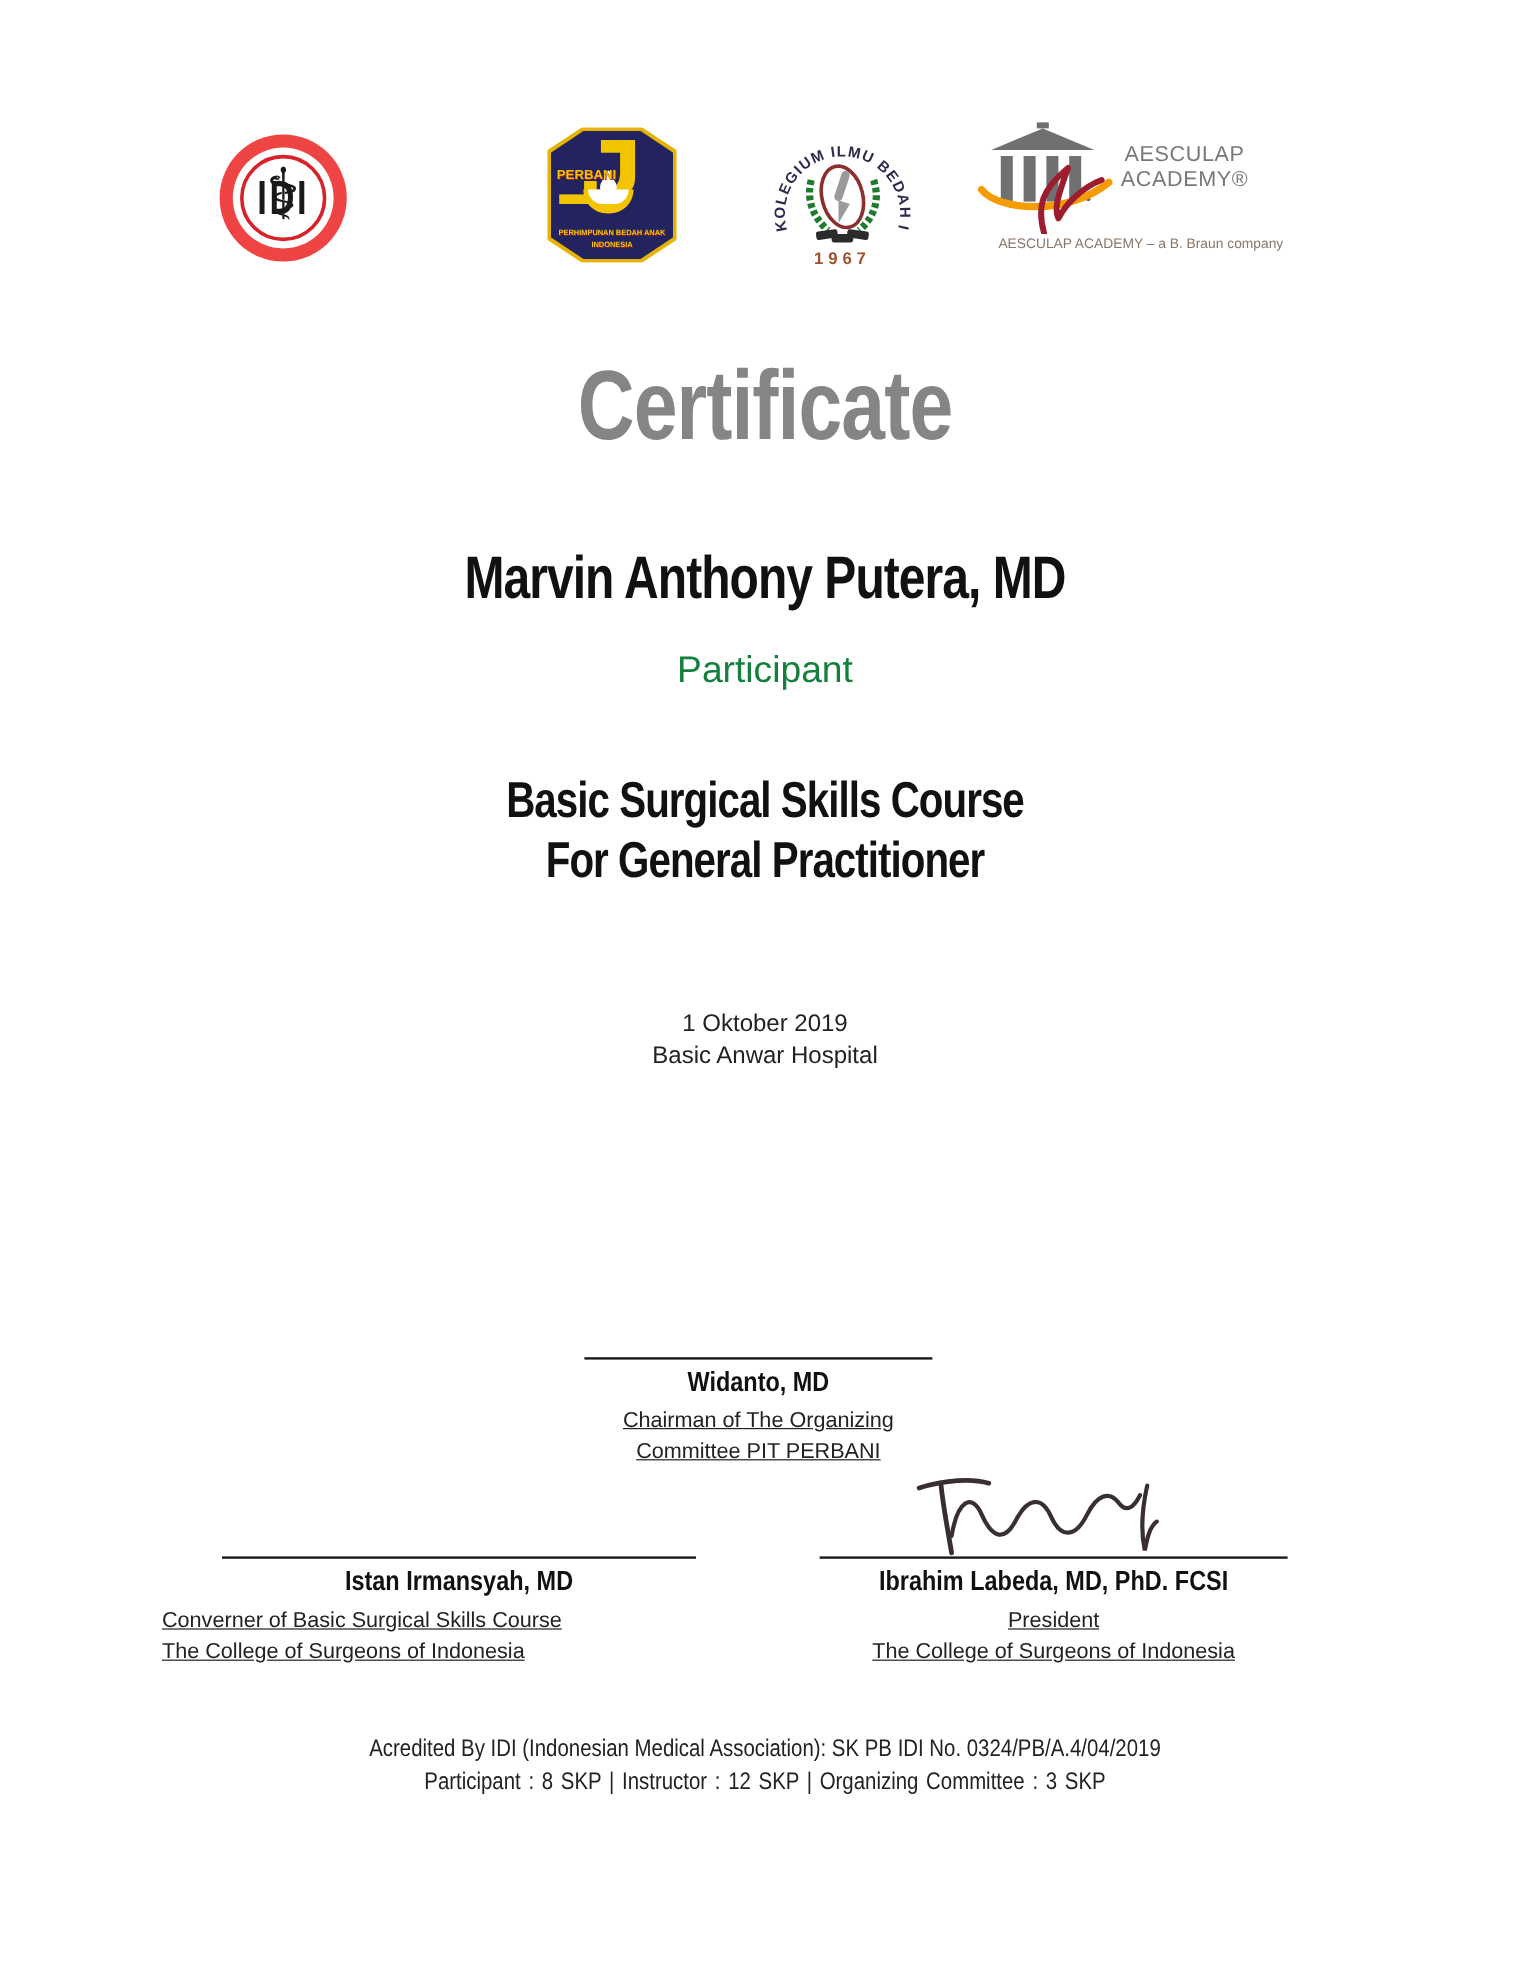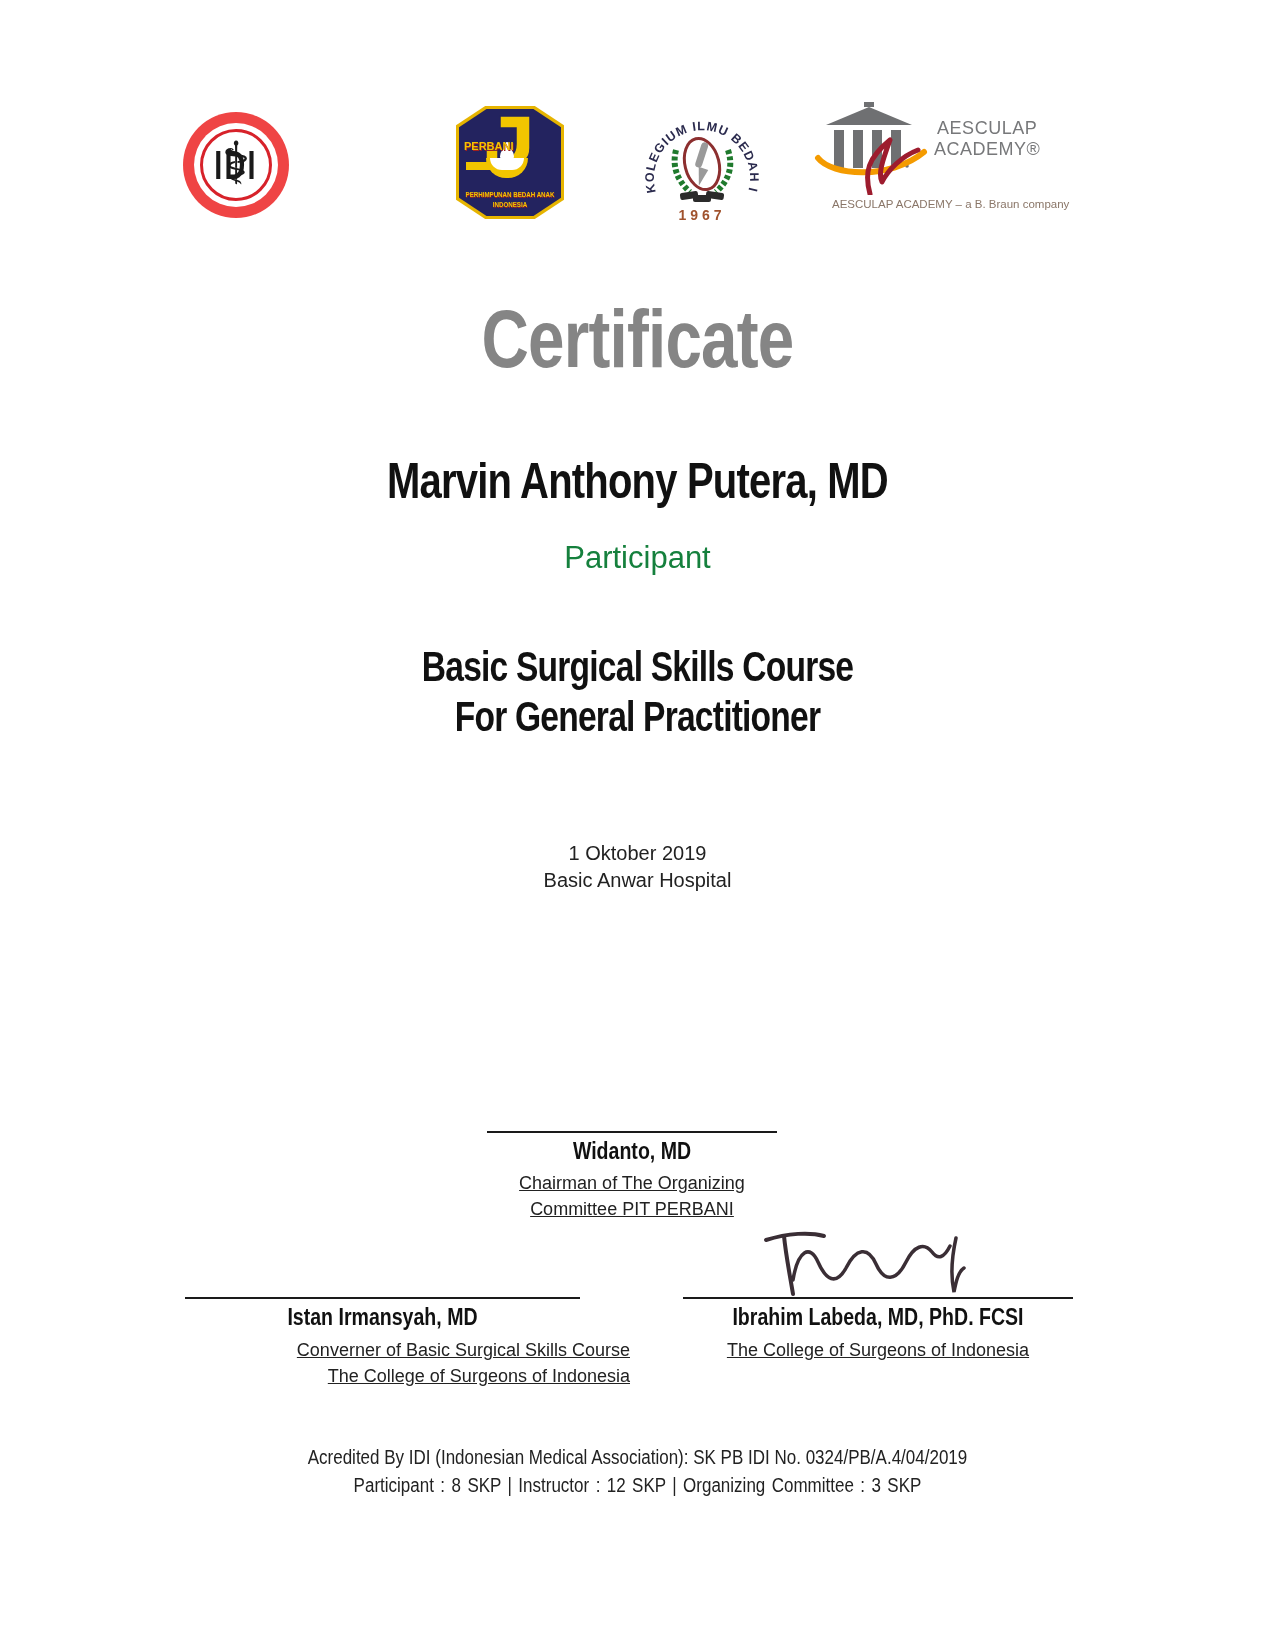--- a/index.html
+++ b/index.html
@@ -164,27 +164,28 @@
 
   <svg class="abs" style="left:760px;top:1228px;" width="230" height="70" viewBox="0 0 230 70">
     <path d="M6 12 C28 5, 50 4, 64 8" fill="none" stroke="#3a2e35" stroke-width="4" stroke-linecap="round"></path>
     <path d="M24 8 C26 28, 30 48, 33 66" fill="none" stroke="#3a2e35" stroke-width="4" stroke-linecap="round"></path>
     <path d="M33 52 C38 22, 50 16, 58 34 C66 52, 76 58, 86 40 C96 20, 108 18, 116 36 C124 54, 136 54, 146 34 C154 18, 164 14, 172 24 C178 32, 184 30, 190 18" fill="none" stroke="#3a2e35" stroke-width="3.5" stroke-linecap="round"></path>
     <path d="M196 10 C192 28, 190 46, 194 64 C196 54, 198 44, 204 40" fill="none" stroke="#3a2e35" stroke-width="3.5" stroke-linecap="round"></path>
   </svg>
 
   <div class="abs sigline" style="left:185px;top:1297px;width:395px;"></div>
   <div class="abs cond85 signame" style="left:185px;top:1304px;width:395px;text-align:center;">Istan Irmansyah, MD</div>
-  <div class="abs sigrole" style="left:135px;top:1337px;width:495px;text-align:right;">
+  <div class="abs sigrole" style="left:135px;top:1337px;width:495px;text-align:left;">
     <div>Converner of Basic Surgical Skills Course</div>
     <div>The College of Surgeons of Indonesia</div>
   </div>
 
   <div class="abs sigline" style="left:683px;top:1297px;width:390px;"></div>
   <div class="abs cond85 signame" style="left:683px;top:1304px;width:390px;text-align:center;">Ibrahim Labeda, MD, PhD. FCSI</div>
   <div class="abs sigrole" style="left:633px;top:1337px;width:490px;text-align:center;">
+    <div>President</div>
     <div>The College of Surgeons of Indonesia</div>
   </div>
 
   <div class="abs center cond85 footer1">Acredited By IDI (Indonesian Medical Association): SK PB IDI No. 0324/PB/A.4/04/2019</div>
   <div class="abs center cond85 footer2">Participant : 8 SKP  |  Instructor : 12 SKP |  Organizing Committee : 3 SKP</div>
 
 </div>
 
 </body></html>

